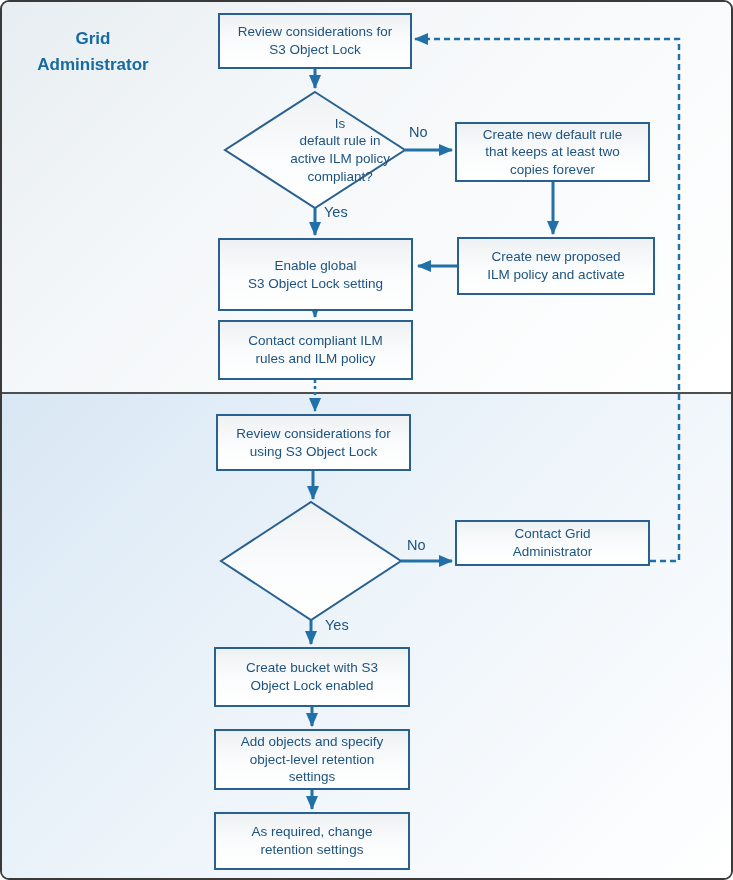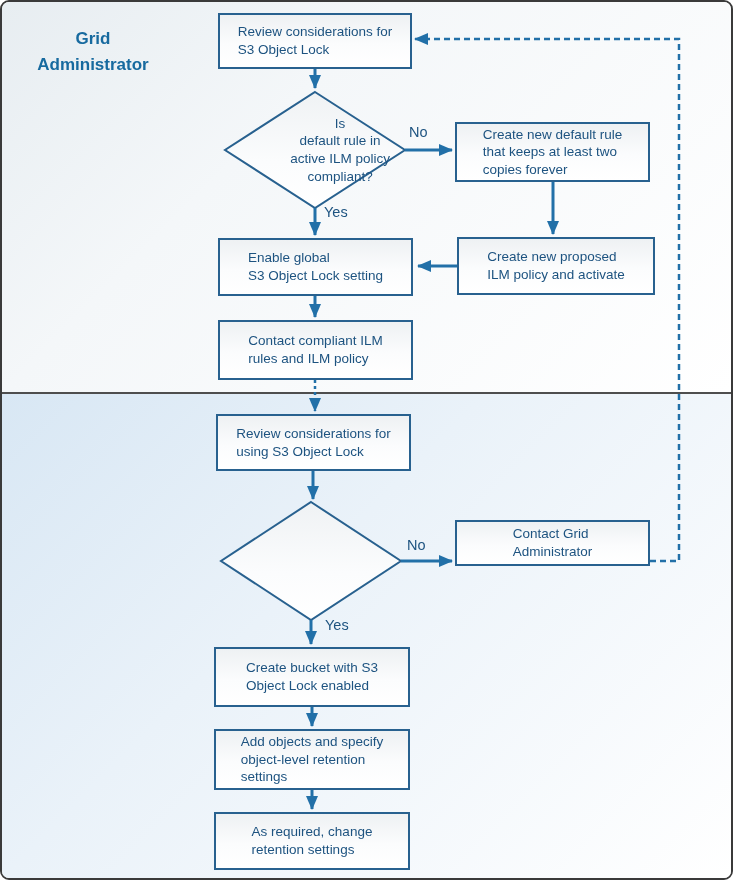--- a/index.html
+++ b/index.html
@@ -33,21 +33,21 @@
     color:#176a9f;
     white-space:pre-line;
   }
   .connectors{position:absolute;left:0;top:0;width:733px;height:880px;}
   .node{
     position:absolute;
     box-sizing:border-box;
     border:2px solid #28618f;
     background:linear-gradient(180deg,#eef1f3 0%,#fbfcfd 55%,#ffffff 100%);
     display:flex;align-items:center;justify-content:center;
-    text-align:left;
+    text-align:center;
   }
   .node-text,.diamond-text{
     font-size:13.5px;
     line-height:1.3;
     color:#1d5380;
     white-space:pre-line;
   }
   .diamond-label{
     position:absolute;
     display:flex;align-items:center;justify-content:flex-end;
@@ -110,21 +110,21 @@
     <span class="node-text">Create new default rule
 that keeps at least two
 copies forever</span>
   </div>
 
   <div class="node" style="left:455px;top:235px;width:198px;height:58px">
     <span class="node-text">Create new proposed
 ILM policy and activate</span>
   </div>
 
-  <div class="node" style="left:216px;top:236px;width:195px;height:58px">
+  <div class="node" style="left:216px;top:236px;width:195px;height:73px">
     <span class="node-text">Enable global
 S3 Object Lock setting</span>
   </div>
 
   <div class="node" style="left:216px;top:318px;width:195px;height:60px">
     <span class="node-text">Contact compliant ILM
 rules and ILM policy</span>
   </div>
 
   <div class="node" style="left:214px;top:412px;width:195px;height:57px">

